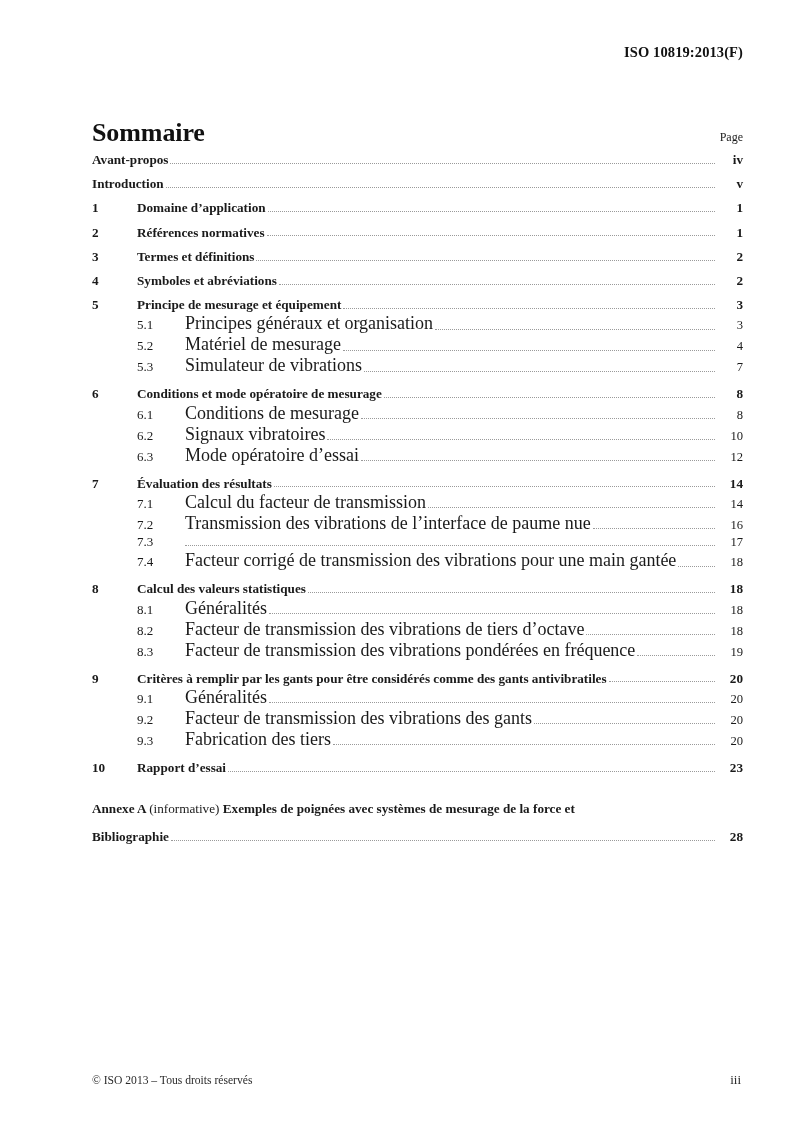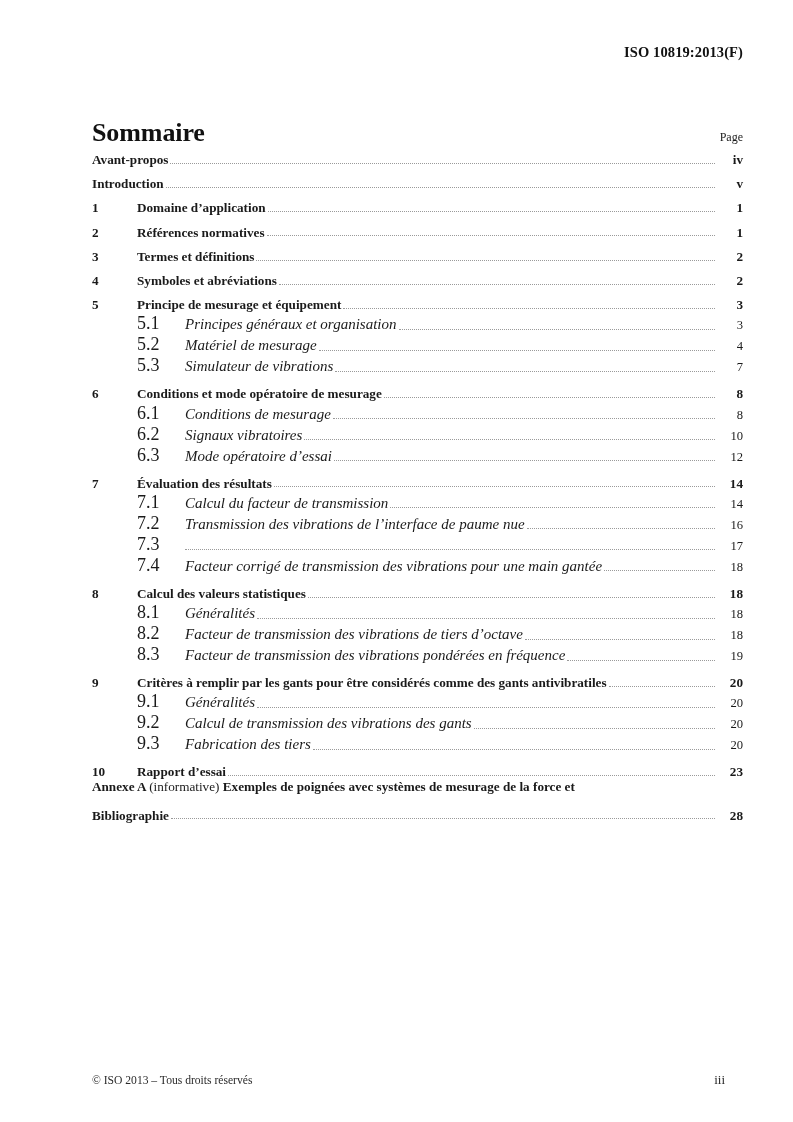--- a/index.html
+++ b/index.html
@@ -73,31 +73,30 @@
   .toc-row.lvl0 { margin-top: 11px; }
   .toc-row.lvl0.first { margin-top: 0; }
   .toc-row.lvl1 { margin-top: 3px; }
   .toc-row.gap-top { margin-top: 13px; }
 
   .num {
     flex: 0 0 auto;
     font-weight: bold;
   }
   .lvl0 .num { width: 45px; }
-  .lvl1 .num { width: 48px; margin-left: 45px; font-weight: normal; font-size: 18px; }
+  .lvl1 .num { width: 48px; margin-left: 45px; font-weight: normal; font-size: 13px; }
 
   .label {
     flex: 0 0 auto;
     font-weight: bold;
     padding-right: 2px;
   }
   .lvl1 .label {
     font-weight: normal;
-    font-size: 15px;
-    font-style: italic;
+    font-size: 18px;
   }
   .label-reg { font-weight: normal; }
 
   .leader {
     flex: 1 1 auto;
     min-width: 6px;
     align-self: flex-end;
     position: relative;
     height: 1px;
     margin-bottom: 2.5px;
@@ -112,21 +111,21 @@
     font-weight: bold;
     padding-left: 2px;
   }
   .lvl1 .pg { font-weight: normal; font-size: 12.6px; }
 
   
   .toc-row.nonum .label { margin-left: 0; }
 
   
   .annex {
-    margin-top: 1px;
+    margin-top: 27px;
     width: 100%;
     font-size: 13.2px;
     line-height: 1.22;
   }
   .annex-line1 {
     font-weight: bold;
     white-space: nowrap;
   }
   .annex-line2 {
     display: flex;
@@ -138,21 +137,21 @@
   .annex-line2 .label {
     margin-left: 24px;
     font-weight: bold;
   }
 
   
   .footer {
     position: absolute;
     bottom: 34px;
     left: 92px;
-    right: 68px;
+    right: 52px;
     display: flex;
     align-items: baseline;
     justify-content: space-between;
     font-size: 11.6px;
     color: #2a2a2a;
   }
   .footer-right { font-size: 13px; }
 </style>
 </head>
 <body>
@@ -309,21 +308,21 @@
         <span class="pg">20</span>
       </div>
       <div class="toc-row lvl1">
         <span class="num">9.1</span>
         <span class="label">Généralités</span>
         <span class="leader"></span>
         <span class="pg">20</span>
       </div>
       <div class="toc-row lvl1">
         <span class="num">9.2</span>
-        <span class="label">Calcul de transmission des vibrations des gants</span>
+        <span class="label">Facteur de transmission des vibrations des gants</span>
         <span class="leader"></span>
         <span class="pg">20</span>
       </div>
       <div class="toc-row lvl1">
         <span class="num">9.3</span>
         <span class="label">Fabrication des tiers</span>
         <span class="leader"></span>
         <span class="pg">20</span>
       </div>
       <div class="toc-row lvl0 gap-top">

